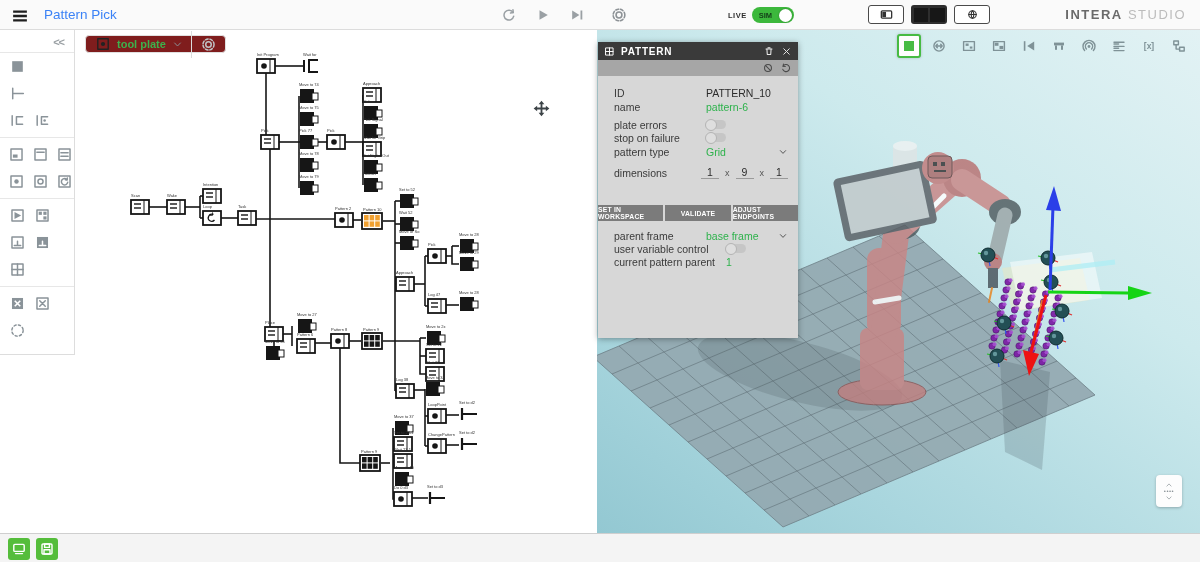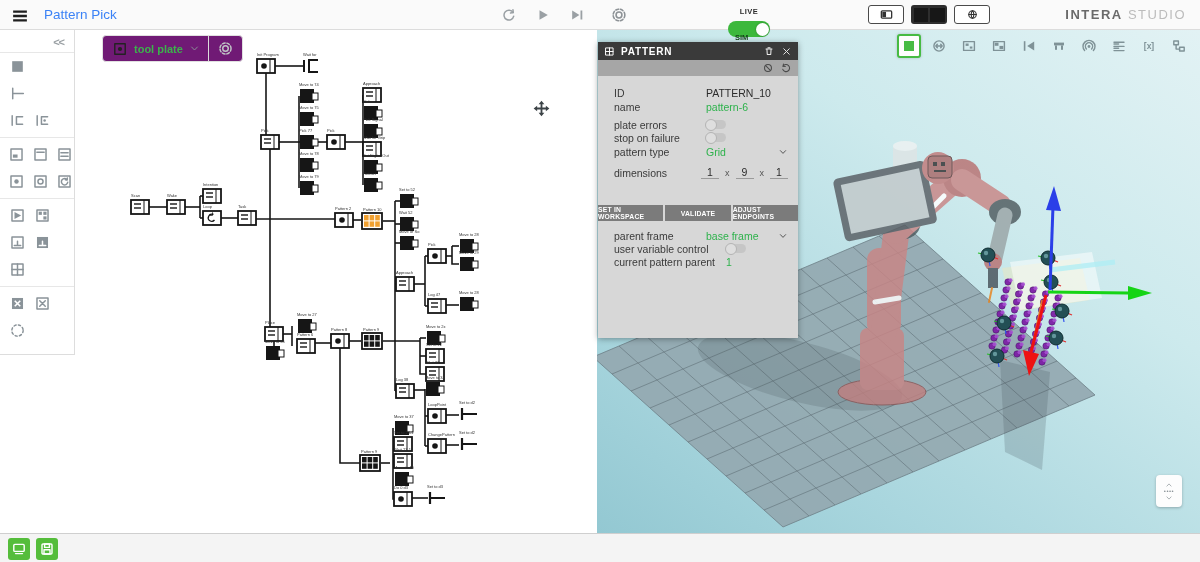--- a/index.html
+++ b/index.html
@@ -7,24 +7,24 @@
   .app { position:relative; width:1200px; height:562px; overflow:hidden; background:#fff; }
 
   
   .topbar { position:absolute; left:0; top:0; width:1200px; height:30px; background:#fafafa;
             border-bottom:1px solid #dcdcdc; z-index:40; }
   .topbar .ic { display:inline-block; }
   .hamburger { position:absolute; left:10px; top:6px; cursor:pointer; }
   .apptitle { position:absolute; left:44px; top:7px; font-size:13.5px; color:#3b82f6; }
   .transport { position:absolute; left:500px; top:6px; display:flex; gap:18px; align-items:center; }
   .gearbtn { position:absolute; left:610px; top:6px; }
-  .livesim { position:absolute; left:728px; top:7px; display:flex; align-items:center; gap:5px;flex-direction:column; }
+  .livesim { position:absolute; left:728px; top:7px; display:flex; align-items:center; gap:5px; }
   .live-label { font-size:7.5px; font-weight:bold; color:#2d2d2d; letter-spacing:.5px; }
   .sim-toggle { position:relative; width:42px; height:16px; border-radius:9px; background:#3cb83c; cursor:pointer; }
-  .sim-toggle .t-label { position:absolute; left:7px; top:12px; font-size:7.5px; font-weight:bold; color:#15421a; }
+  .sim-toggle .t-label { position:absolute; left:7px; top:4px; font-size:7.5px; font-weight:bold; color:#15421a; }
   .sim-toggle .knob { position:absolute; right:1.5px; top:1.5px; width:13px; height:13px; border-radius:50%; background:#fff;
                       box-shadow:0 0 2px rgba(0,0,0,.35); }
   .viewtoggles { position:absolute; left:868px; top:5px; display:flex; gap:7px; }
   .vt { width:36px; height:19px; border-radius:3px; display:flex; align-items:center; justify-content:center; cursor:pointer; }
   .vt.outline { background:#fff; border:1.5px solid #4a4a4a; }
   .vt.dark { background:#2e2e2e; padding:2.5px; gap:1.5px; }
   .vt.dark .half { flex:1; height:100%; background:#171717; }
   .logo { position:absolute; right:14px; top:7px; font-size:13px; letter-spacing:1.5px; }
   .logo .b { font-weight:bold; color:#6a6a6a; }
   .logo .l { color:#bcbcbc; }
@@ -34,21 +34,21 @@
              border-right:1px solid #ddd; border-bottom:1px solid #ddd; z-index:30; padding:4px 0 10px 0; }
   .pal-head { text-align:right; padding:2px 10px 4px 0; font-size:11px; font-weight:bold; color:#9aa0a4;
               letter-spacing:-1px; border-bottom:1px solid #e7e7e7; cursor:pointer; }
   .pal-row { display:flex; gap:4px; padding:3px 0 3px 7px; }
   .pal-cell { width:21px; height:21px; display:flex; align-items:center; justify-content:center; cursor:pointer; }
   .pal-hr { border-top:1px solid #e7e7e7; margin:3px 0; }
 
   
   .canvas { position:absolute; left:0; top:30px; width:597px; height:503px; background:#fff; }
   #treesvg { position:absolute; left:0; top:0; }
-  .toolplate { position:absolute; left:102px; top:5px; height:27px; background:#701a75; border:1px solid #e0e0e0;
+  .toolplate { position:absolute; left:85px; top:5px; height:18px; background:#7f1d1d; border:1px solid #e0e0e0;
                border-radius:4px; display:flex; align-items:center; z-index:10; }
   .toolplate .seg1 { display:flex; align-items:center; gap:6px; padding:0 8px 0 9px; cursor:pointer; }
   .toolplate .tp-label { font-size:11px; font-weight:bold; color:#3cb24c; }
   .toolplate .sep { width:1px; height:27px; background:#dcdcdc; }
   .toolplate .seg2 { padding:0 8px; cursor:pointer; }
   .movecursor { position:absolute; left:533px; top:70px; z-index:9; }
 
   
   .panel { position:absolute; left:598px; top:42px; width:200px; height:296px; background:#d7d7d7; z-index:35;
            box-shadow:0 1px 6px rgba(0,0,0,.35); font-size:10.5px; color:#3a3a3a; }

